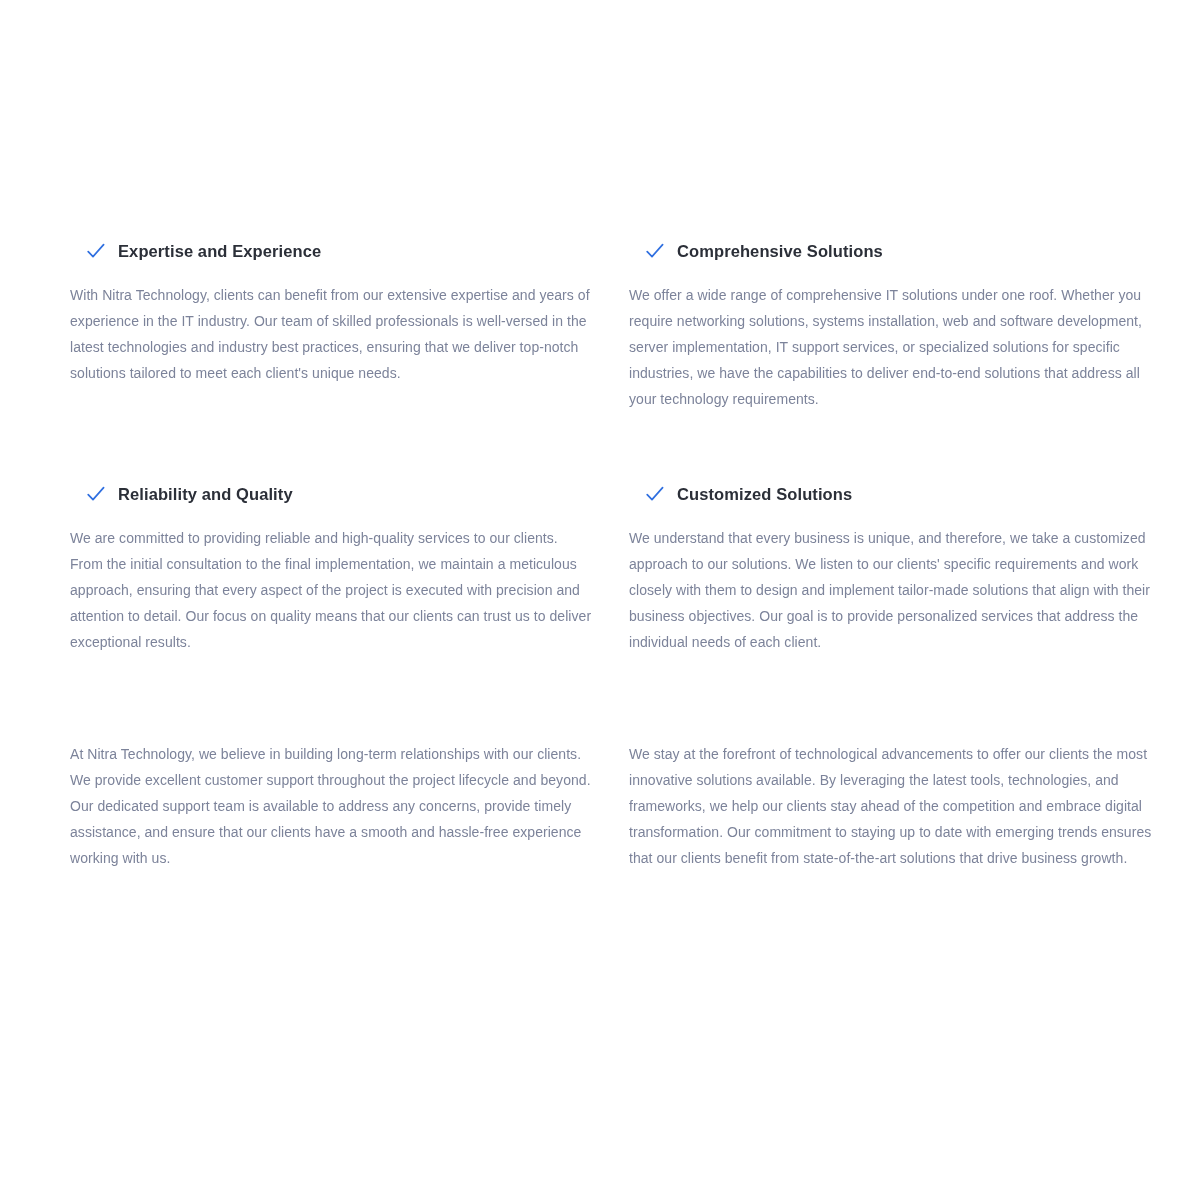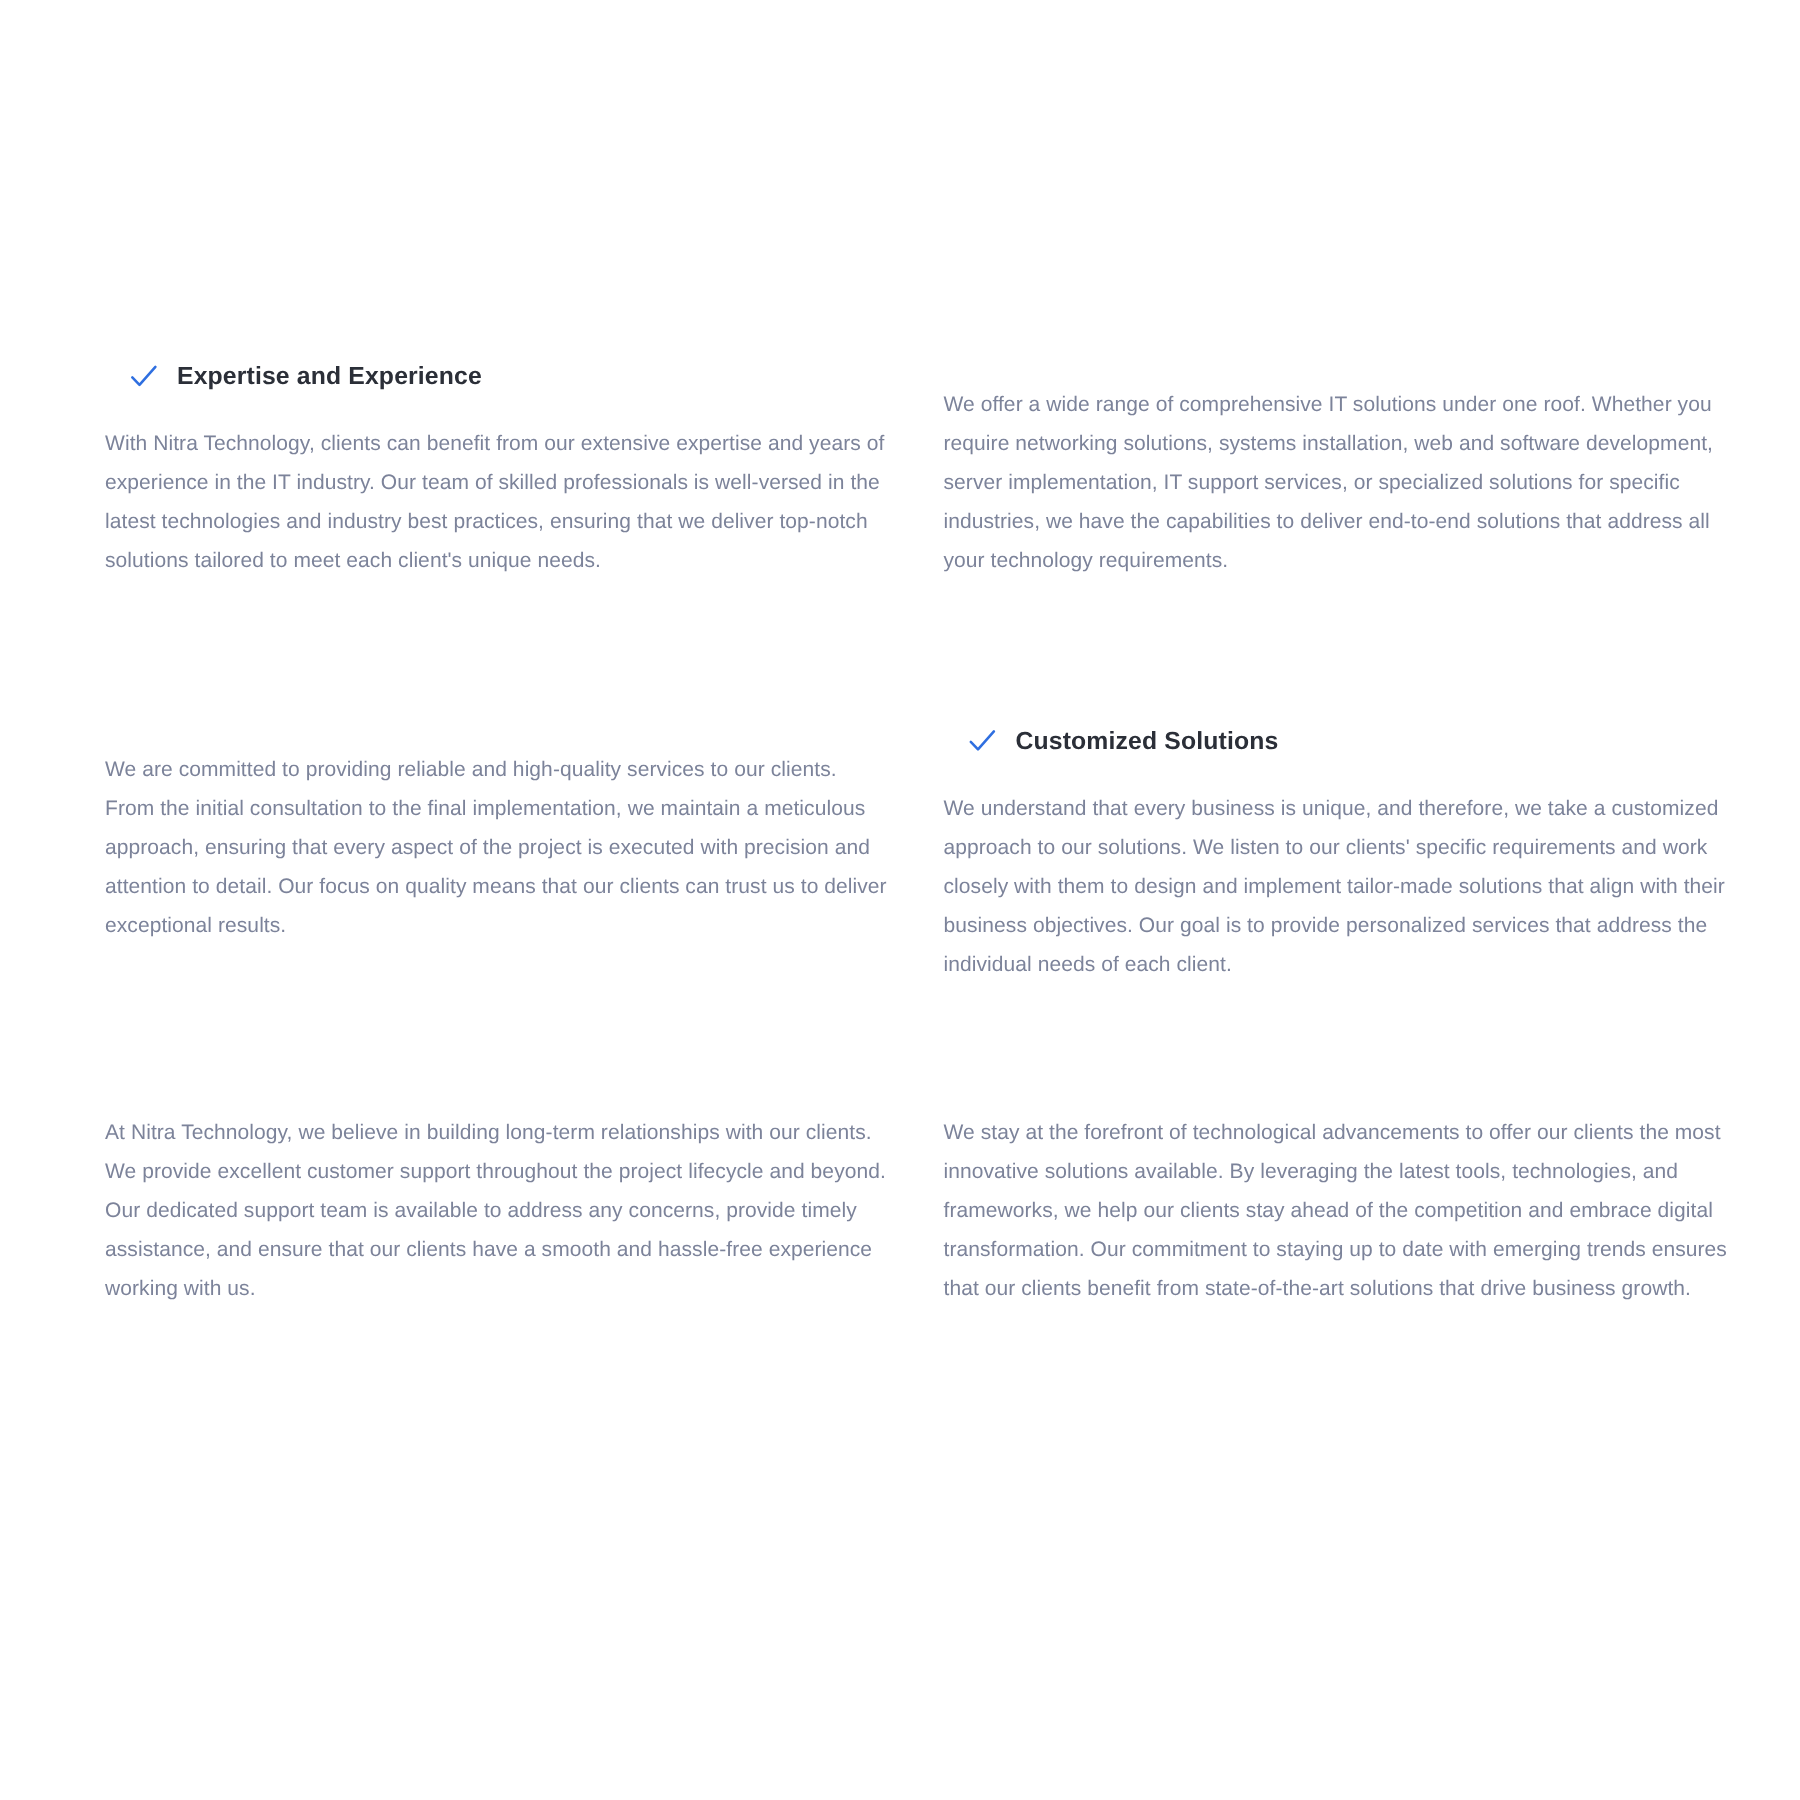--- a/index.html
+++ b/index.html
@@ -101,32 +101,48 @@
           <svg viewBox="0 0 22 22" fill="none" xmlns="http://www.w3.org/2000/svg">
             <path d="M3.2 11.6 L8.0 16.6 L18.6 4.6" stroke="#2f6fe0" stroke-width="1.7" stroke-linecap="round" stroke-linejoin="round"></path>
           </svg>
         </span>
         <span class="feature-title">Expertise and Experience</span>
       </div>
       <div class="feature-body">With Nitra Technology, clients can benefit from our extensive expertise and years of experience in the IT industry. Our team of skilled professionals is well-versed in the latest technologies and industry best practices, ensuring that we deliver top-notch solutions tailored to meet each client's unique needs.</div>
     </div>
 
     <div class="feature-block row-2">
+      <div class="feature-heading-row">
+        <span class="check-icon">
+          <svg viewBox="0 0 22 22" fill="none" xmlns="http://www.w3.org/2000/svg">
+            <path d="M3.2 11.6 L8.0 16.6 L18.6 4.6" stroke="#2f6fe0" stroke-width="1.7" stroke-linecap="round" stroke-linejoin="round"></path>
+          </svg>
+        </span>
+        <span class="feature-title">Reliability and Quality</span>
+      </div>
       <div class="feature-body">We are committed to providing reliable and high-quality services to our clients. From the initial consultation to the final implementation, we maintain a meticulous approach, ensuring that every aspect of the project is executed with precision and attention to detail. Our focus on quality means that our clients can trust us to deliver exceptional results.</div>
     </div>
 
     <div class="feature-block row-3">
       <div class="feature-body">At Nitra Technology, we believe in building long-term relationships with our clients. We provide excellent customer support throughout the project lifecycle and beyond. Our dedicated support team is available to address any concerns, provide timely assistance, and ensure that our clients have a smooth and hassle-free experience working with us.</div>
     </div>
 
   </div>
 
   <div class="column right">
 
     <div class="feature-block row-1">
+      <div class="feature-heading-row">
+        <span class="check-icon">
+          <svg viewBox="0 0 22 22" fill="none" xmlns="http://www.w3.org/2000/svg">
+            <path d="M3.2 11.6 L8.0 16.6 L18.6 4.6" stroke="#2f6fe0" stroke-width="1.7" stroke-linecap="round" stroke-linejoin="round"></path>
+          </svg>
+        </span>
+        <span class="feature-title">Comprehensive Solutions</span>
+      </div>
       <div class="feature-body">We offer a wide range of comprehensive IT solutions under one roof. Whether you require networking solutions, systems installation, web and software development, server implementation, IT support services, or specialized solutions for specific industries, we have the capabilities to deliver end-to-end solutions that address all your technology requirements.</div>
     </div>
 
     <div class="feature-block row-2">
       <div class="feature-heading-row">
         <span class="check-icon">
           <svg viewBox="0 0 22 22" fill="none" xmlns="http://www.w3.org/2000/svg">
             <path d="M3.2 11.6 L8.0 16.6 L18.6 4.6" stroke="#2f6fe0" stroke-width="1.7" stroke-linecap="round" stroke-linejoin="round"></path>
           </svg>
         </span>

